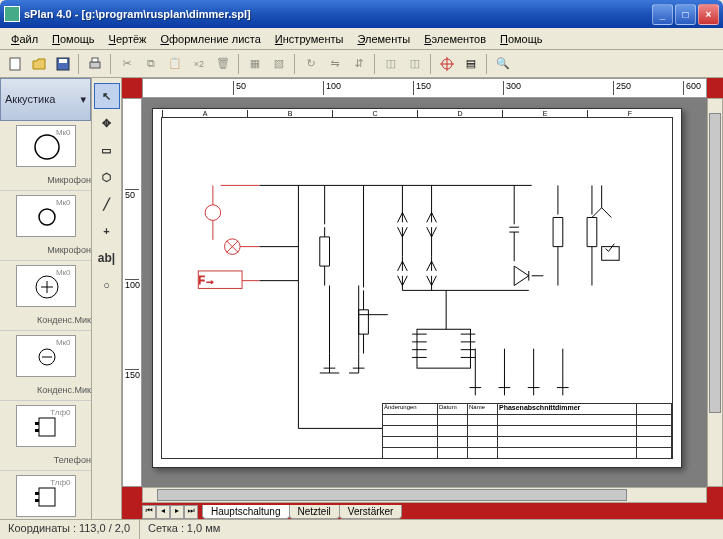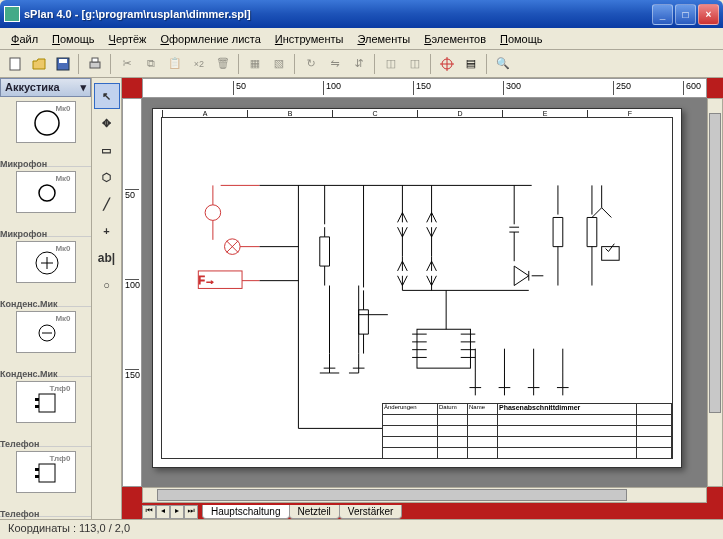--- a/index.html
+++ b/index.html
@@ -17,24 +17,24 @@
 .menu-item { padding: 2px 7px; cursor: pointer; }
 .menu-item u { text-decoration: underline; }
 
 .toolbar { height: 28px; background: #ece9d8; display: flex; align-items: center; padding: 2px 4px; gap: 2px; border-bottom: 1px solid #aca899; }
 .tool-btn { width: 22px; height: 22px; border: 1px solid transparent; display: flex; align-items: center; justify-content: center; cursor: pointer; }
 .tool-sep { width: 2px; height: 20px; border-left: 1px solid #aca899; margin: 0 2px; }
 
 .work-area { display: flex; height: 441px; }
 
 .palette { width: 92px; background: #ece9d8; border-right: 1px solid #aca899; overflow: hidden; }
-.palette-tab { background: linear-gradient(#dce3ef, #b8c8e0); border: 1px solid #7a8aaa; padding: 2px 4px; font-size: 10px; color: #223; cursor: pointer; display: flex; justify-content: space-between; font-weight: bold; }
-.comp-cell { height: 70px; border-bottom: 1px solid #ccc; text-align: left; padding-top: 4px; background: #ece9d8; font-weight: bold; }
+.palette-tab { background: linear-gradient(#dce3ef, #b8c8e0); border: 1px solid #7a8aaa; padding: 14px 4px; font-size: 10px; color: #223; cursor: pointer; display: flex; justify-content: space-between; }
+.comp-cell { height: 70px; border-bottom: 1px solid #ccc; text-align: right; padding-top: 4px; background: #ece9d8; }
 .comp-symbol { width: 60px; height: 42px; margin: 0 auto; background: #fff; border: 1px solid #999; position: relative; }
-.comp-label { font-size: 9px; color: #555; margin-top: 16px; }
+.comp-label { font-size: 9px; color: #555; margin-top: 8px; }
 .comp-sub { font-size: 8px; color: #888; position: absolute; top: 2px; right: 4px; }
 
 .tool-strip { width: 30px; background: #ece9d8; border-right: 1px solid #aca899; padding-top: 4px; }
 .strip-btn { width: 26px; height: 26px; margin: 1px auto; display: flex; align-items: center; justify-content: center; cursor: pointer; border: 1px solid transparent; font-weight: bold; color: #333; }
 .strip-btn.sel { border: 1px solid #316ac5; background: #c1d2ee; }
 
 .canvas-area { flex: 1; position: relative; background: #b91c1c; }
 .ruler-h { position: absolute; top: 0; left: 20px; right: 16px; height: 20px; background: #fff; border: 1px solid #999; overflow: hidden; }
 .ruler-v { position: absolute; top: 20px; left: 0; width: 20px; bottom: 32px; background: #fff; border: 1px solid #999; overflow: hidden; }
 .ruler-tick { position: absolute; font-size: 9px; color: #000; }
@@ -326,13 +326,14 @@
       </div>
       <div class="page-tab active">Hauptschaltung</div>
       <div class="page-tab">Netzteil</div>
       <div class="page-tab">Verstärker</div>
     </div>
   </div>
 </div>
 
 <div class="statusbar">
   <div class="status-pane"><span>Координаты :</span> <span>113,0 / 2,0</span></div>
+  <div class="status-pane"><span>Сетка :</span> <span>1,0 мм</span></div>
 </div>
 
 </body></html>

